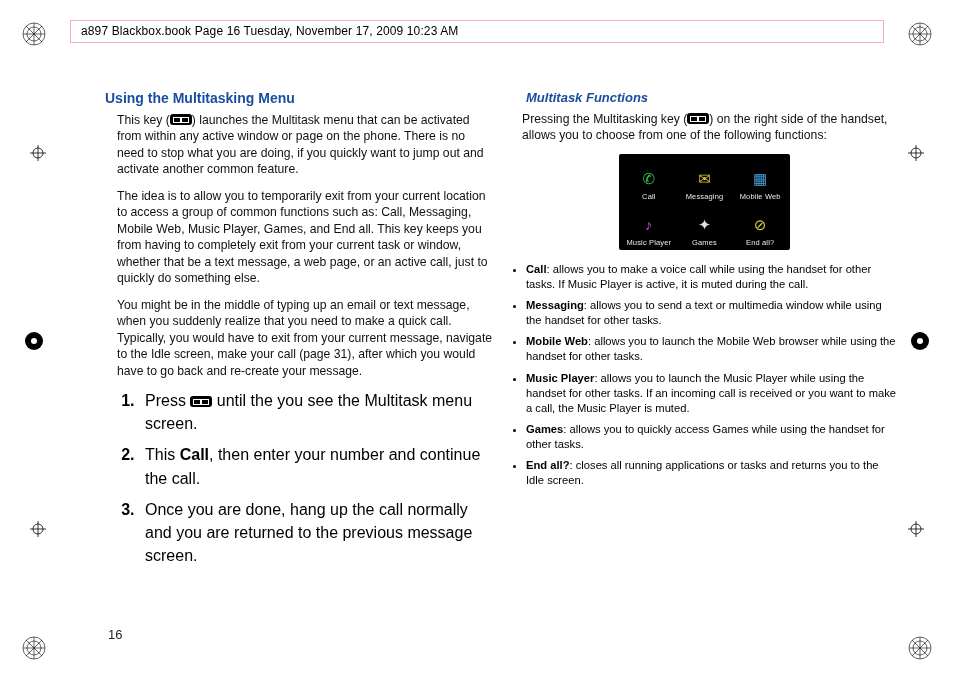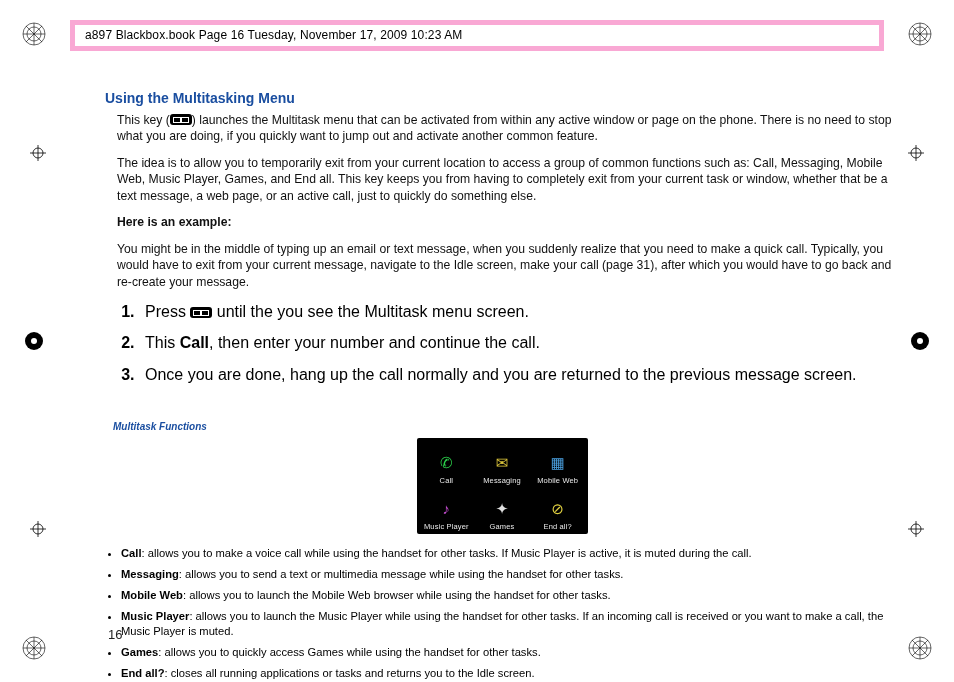--- a/index.html
+++ b/index.html
@@ -39,54 +39,53 @@
   .crosshair.right-upper { top: 145px; right: 30px; }
   .crosshair.right-lower { bottom: 145px; right: 30px; }
   .crosshair svg { display:block; }
 
   
   .page-frame {
     position: absolute;
     top: 20px;
     left: 70px;
     right: 70px;
-    border: 5px solid #f9a8d4;
+    border: 1px solid #f9a8d4;
     padding: 3px 10px 4px 10px;
     font-size: 12px;
     letter-spacing: 0.01em;
   }
 
   
   .content {
     position: absolute;
     top: 90px;
     left: 105px;
     right: 55px;
     bottom: 60px;
     display: flex;
-    gap: 27px;
-    flex-direction: column;
+    gap: 16px;
   }
   .col {
     flex: 1;
     min-width: 0;
   }
 
   h2.section {
     color: #1a4ea0;
     font-weight: bold;
     font-size: 14px;
     margin: 0 0 6px 0;
   }
   h3.sub {
     color: #1a4ea0;
     font-weight: bold;
     font-style: italic;
-    font-size: 10px;
-    margin: 0 0 6px 8px;
+    font-size: 13px;
+    margin: 0 0 6px 16px;
   }
 
   p.body {
     font-size: 12.2px;
     line-height: 1.35;
     margin: 0 0 10px 12px;
     color: #111;
   }
   p.body.strong-lead { margin-left:12px; }
   .strong { font-weight: bold; }
@@ -262,35 +261,37 @@
 
 <div class="page-frame">a897 Blackbox.book  Page 16  Tuesday, November 17, 2009  10:23 AM</div>
 
 <div class="content">
   <div class="col">
     <h2 class="section">Using the Multitasking Menu</h2>
     <p class="body">
       <span>This key (</span><span class="mkey"></span><span>) launches the Multitask menu that can be activated from within any active window or page on the phone. There is no need to stop what you are doing, if you quickly want to jump out and activate another common feature.</span>
     </p>
     <p class="body">The idea is to allow you to temporarily exit from your current location to access a group of common functions such as: Call, Messaging, Mobile Web, Music Player, Games, and End all. This key keeps you from having to completely exit from your current task or window, whether that be a text message, a web page, or an active call, just to quickly do something else.</p>
-    <p class="body strong-lead"><span class="strong">Here is an example:</span></p>
     <p class="body">You might be in the middle of typing up an email or text message, when you suddenly realize that you need to make a quick call. Typically, you would have to exit from your current message, navigate to the Idle screen, make your call (page 31), after which you would have to go back and re-create your message.</p>
     <ol class="steps">
       <li>
         <span>Press </span><span class="mkey"></span><span> until the you see the Multitask menu screen.</span>
       </li>
       <li>
         <span>This </span><span class="strong">Call</span><span>, then enter your number and continue the call.</span>
       </li>
       <li>Once you are done, hang up the call normally and you are returned to the previous message screen.</li>
     </ol>
   </div>
 
   <div class="col">
     <h3 class="sub">Multitask Functions</h3>
+    <p class="body">
+      <span>Pressing the Multitasking key (</span><span class="mkey"></span><span>) on the right side of the handset, allows you to choose from one of the following functions:</span>
+    </p>
 
     <div class="phone-menu">
       <div class="pm-cell">
           <div class="pm-icon" style="color:#2bd04a">✆</div>
           <div class="pm-label">Call</div>
         </div>
       <div class="pm-cell">
           <div class="pm-icon" style="color:#d8c23a">✉</div>
           <div class="pm-label">Messaging</div>
         </div>
@@ -307,21 +308,21 @@
           <div class="pm-label">Games</div>
         </div>
       <div class="pm-cell">
           <div class="pm-icon" style="color:#e0d040">⊘</div>
           <div class="pm-label">End all?</div>
         </div>
     </div>
 
     <ul class="funcs">
       <li><span class="strong">Call</span><span>: allows you to make a voice call while using the handset for other tasks. If Music Player is active, it is muted during the call.</span></li>
-      <li><span class="strong">Messaging</span><span>: allows you to send a text or multimedia message while using the handset for other tasks.</span></li>
+      <li><span class="strong">Messaging</span><span>: allows you to send a text or multimedia window while using the handset for other tasks.</span></li>
       <li><span class="strong">Mobile Web</span><span>: allows you to launch the Mobile Web browser while using the handset for other tasks.</span></li>
       <li><span class="strong">Music Player</span><span>: allows you to launch the Music Player while using the handset for other tasks. If an incoming call is received or you want to make a call, the Music Player is muted.</span></li>
       <li><span class="strong">Games</span><span>: allows you to quickly access Games while using the handset for other tasks.</span></li>
       <li><span class="strong">End all?</span><span>: closes all running applications or tasks and returns you to the Idle screen.</span></li>
     </ul>
   </div>
 </div>
 
 <div class="page-num">16</div>
 

